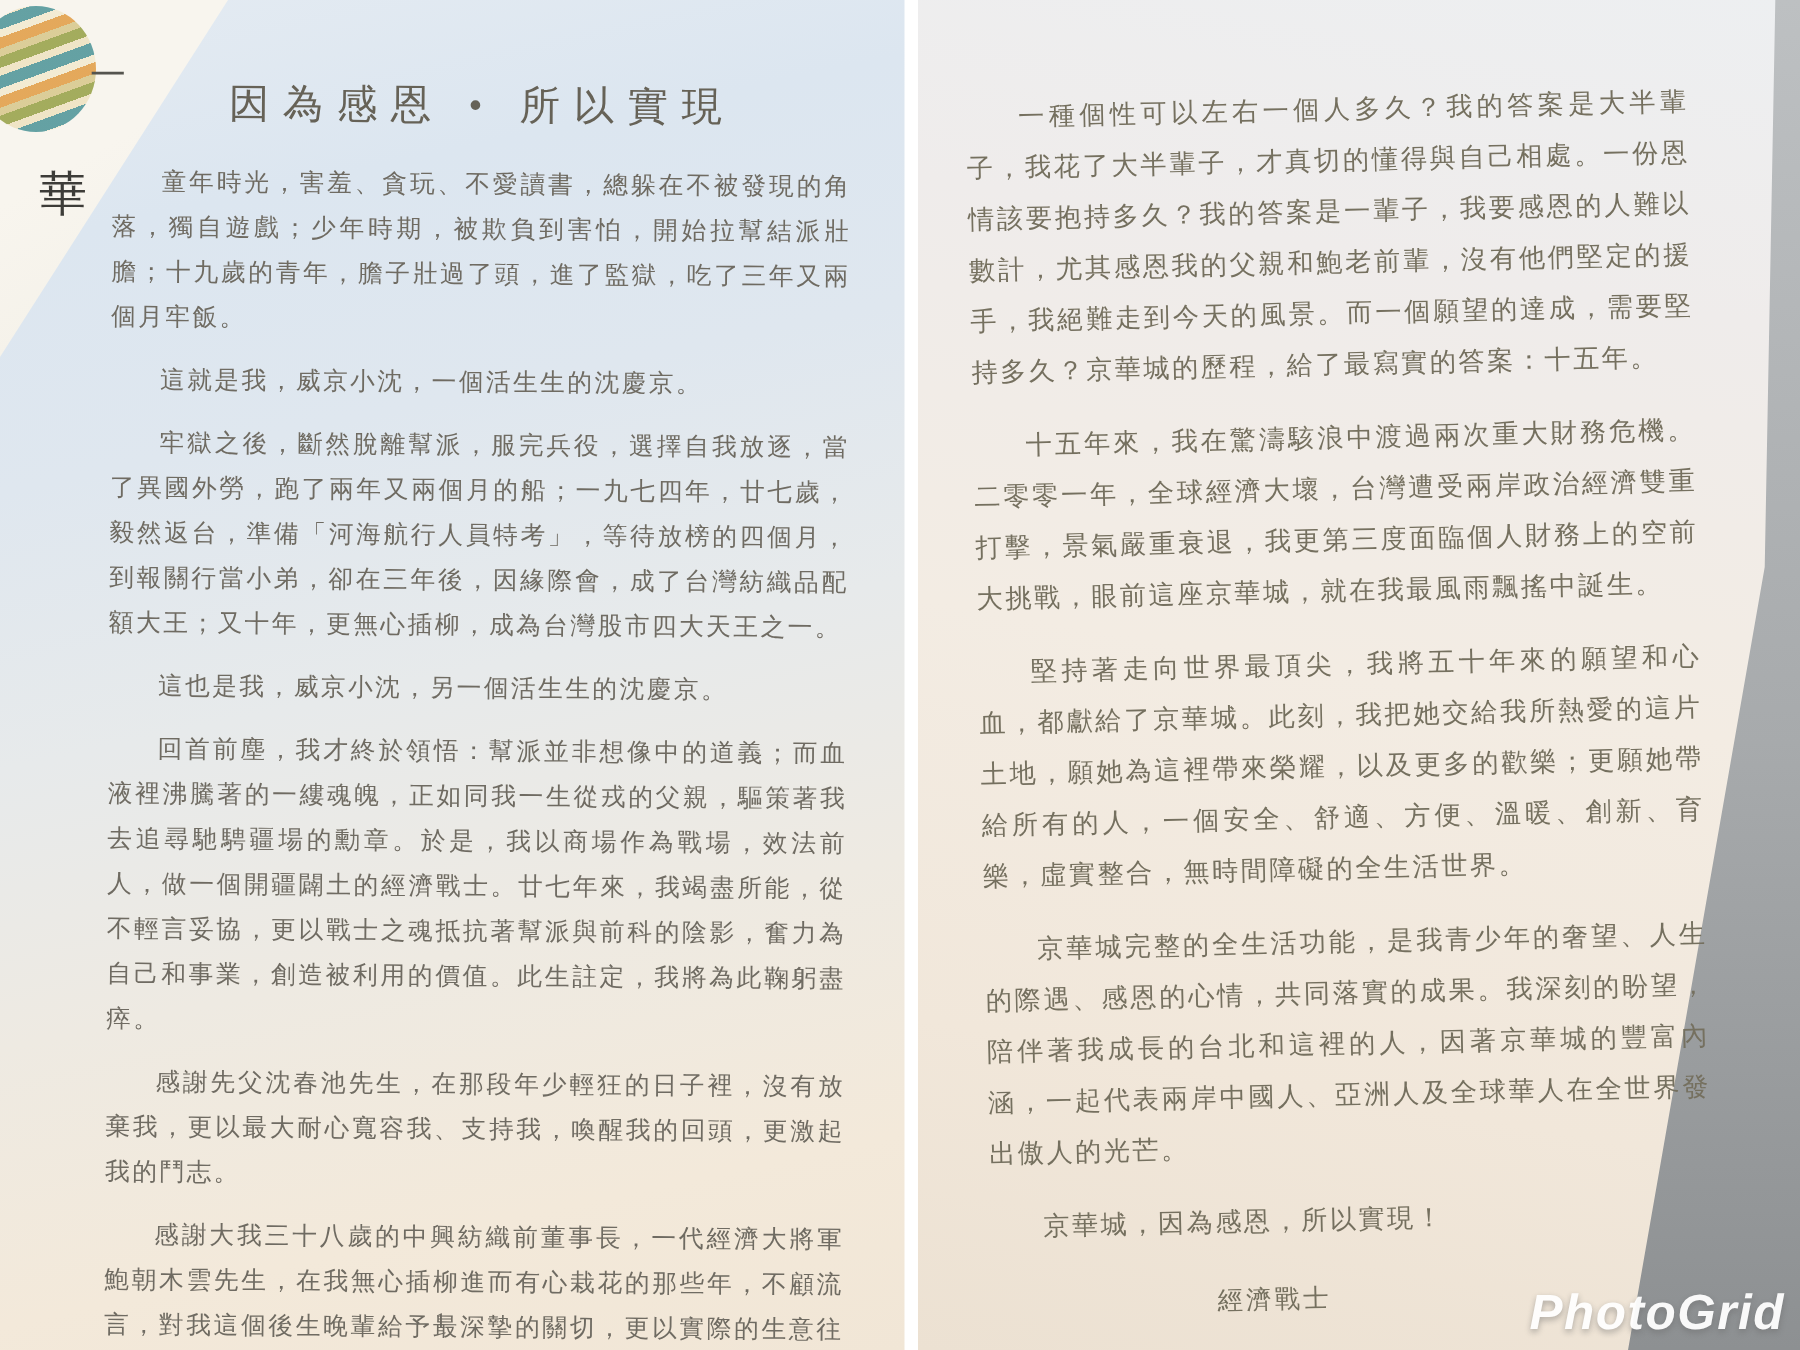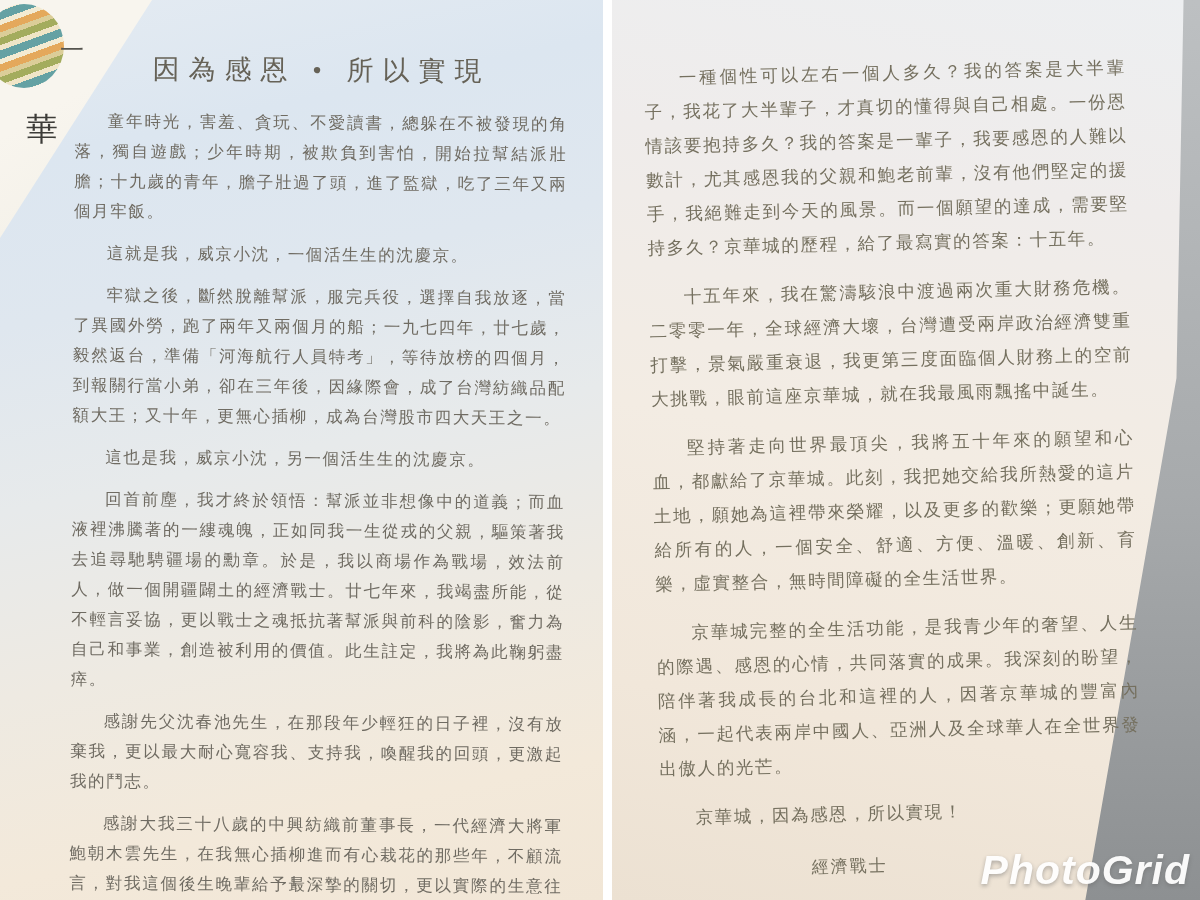--- a/index.html
+++ b/index.html
@@ -142,21 +142,21 @@
     color: #716c5e;
   }
   .sig-line { margin-bottom: 4px; }
 
   .watermark {
     position: absolute;
     right: 10px; bottom: 6px;
     font-family: "Liberation Sans", "DejaVu Sans", sans-serif;
     font-weight: bold;
     font-style: italic;
-    font-size: 41px;
+    font-size: 33px;
     color: #ffffff;
     opacity: 0.95;
     letter-spacing: 1px;
     text-shadow: 0 2px 4px rgba(100,100,100,0.5);
   }
 </style>
 </head>
 <body>
 
 <div class="collage">

